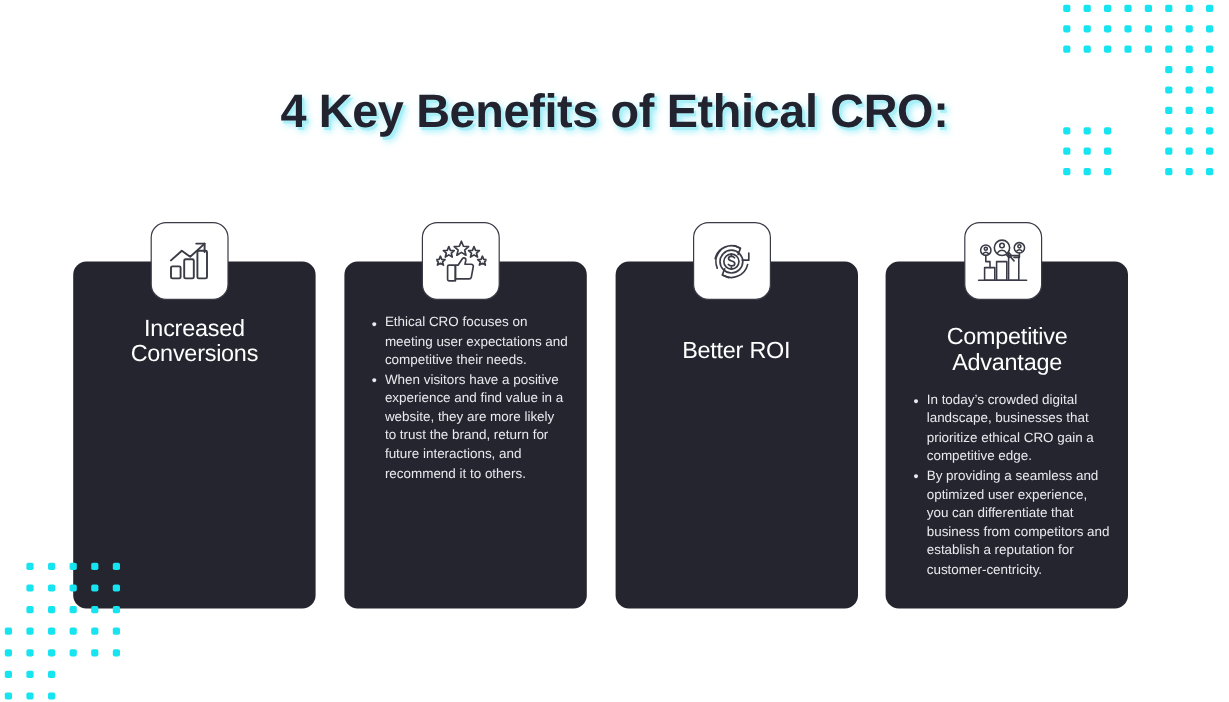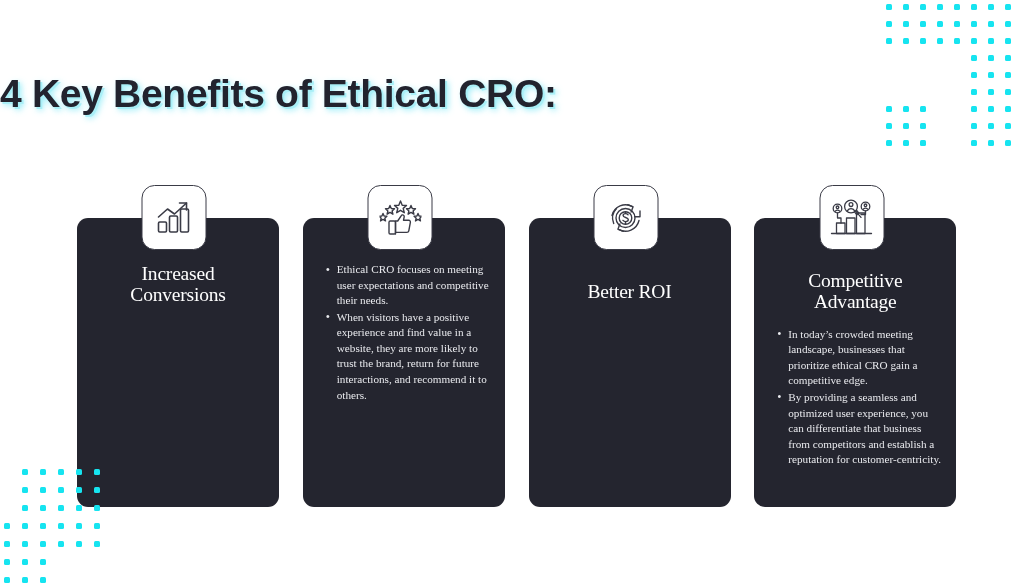--- a/index.html
+++ b/index.html
@@ -46,38 +46,37 @@
     grid-template-columns: repeat(7, 18px);
     grid-auto-rows: 18px;
   }
 
   
   #page-title {
     position: absolute;
     top: 72px;
     left: 0;
     width: 1024px;
-    text-align: left;
+    text-align: center;
     font-size: 39px;
     font-weight: bold;
     letter-spacing: -0.3px;
     color: #22232e;
     text-shadow: 2px 2px 0 #a9eff7, 3px 3px 6px rgba(110,230,245,.75);
   }
 
   
   #cards-row {
     position: absolute;
     top: 185px;
-    left: 77px;
+    left: 61px;
     width: 872px;
     height: 322px;
     display: flex;
     gap: 31px;
-    font-family: Liberation Serif, serif;
   }
 
   .card-wrap {
     position: relative;
     width: 202px;
     height: 322px;
   }
 
   .card-body {
     position: absolute;
@@ -285,21 +284,21 @@
       <path d="M12 10.5A14 14 0 0 0 9.2 25.5"></path>
       <polyline points="35.5,13 35.5,18.8 30.2,18.8"></polyline>
     </svg>
         </div>
       </div>
       <div class="card-wrap" data-idx="3">
         <div class="card-body">
           <div class="card-title">Competitive
 Advantage</div>
           <ul class="bullets">
-            <li>In today’s crowded meeting landscape, businesses that prioritize ethical CRO gain a competitive edge.</li>
+            <li>In today’s crowded digital landscape, businesses that prioritize ethical CRO gain a competitive edge.</li>
             <li>By providing a seamless and optimized user experience, you can differentiate that business from competitors and establish a reputation for customer-centricity.</li>
           </ul>
         </div>
         <div class="icon-badge">
     <svg width="44" height="38" viewBox="0 0 44 38" fill="none" stroke="#3a3b46" stroke-width="1.3" stroke-linecap="round" stroke-linejoin="round">
       <line x1="2" y1="34.5" x2="42" y2="34.5"></line>
       <rect x="7" y="24" width="8.5" height="10.5"></rect>
       <rect x="17" y="19" width="8.5" height="15.5"></rect>
       <rect x="27" y="14" width="8.5" height="20.5"></rect>
       <circle cx="8" cy="9.5" r="4.3"></circle>

